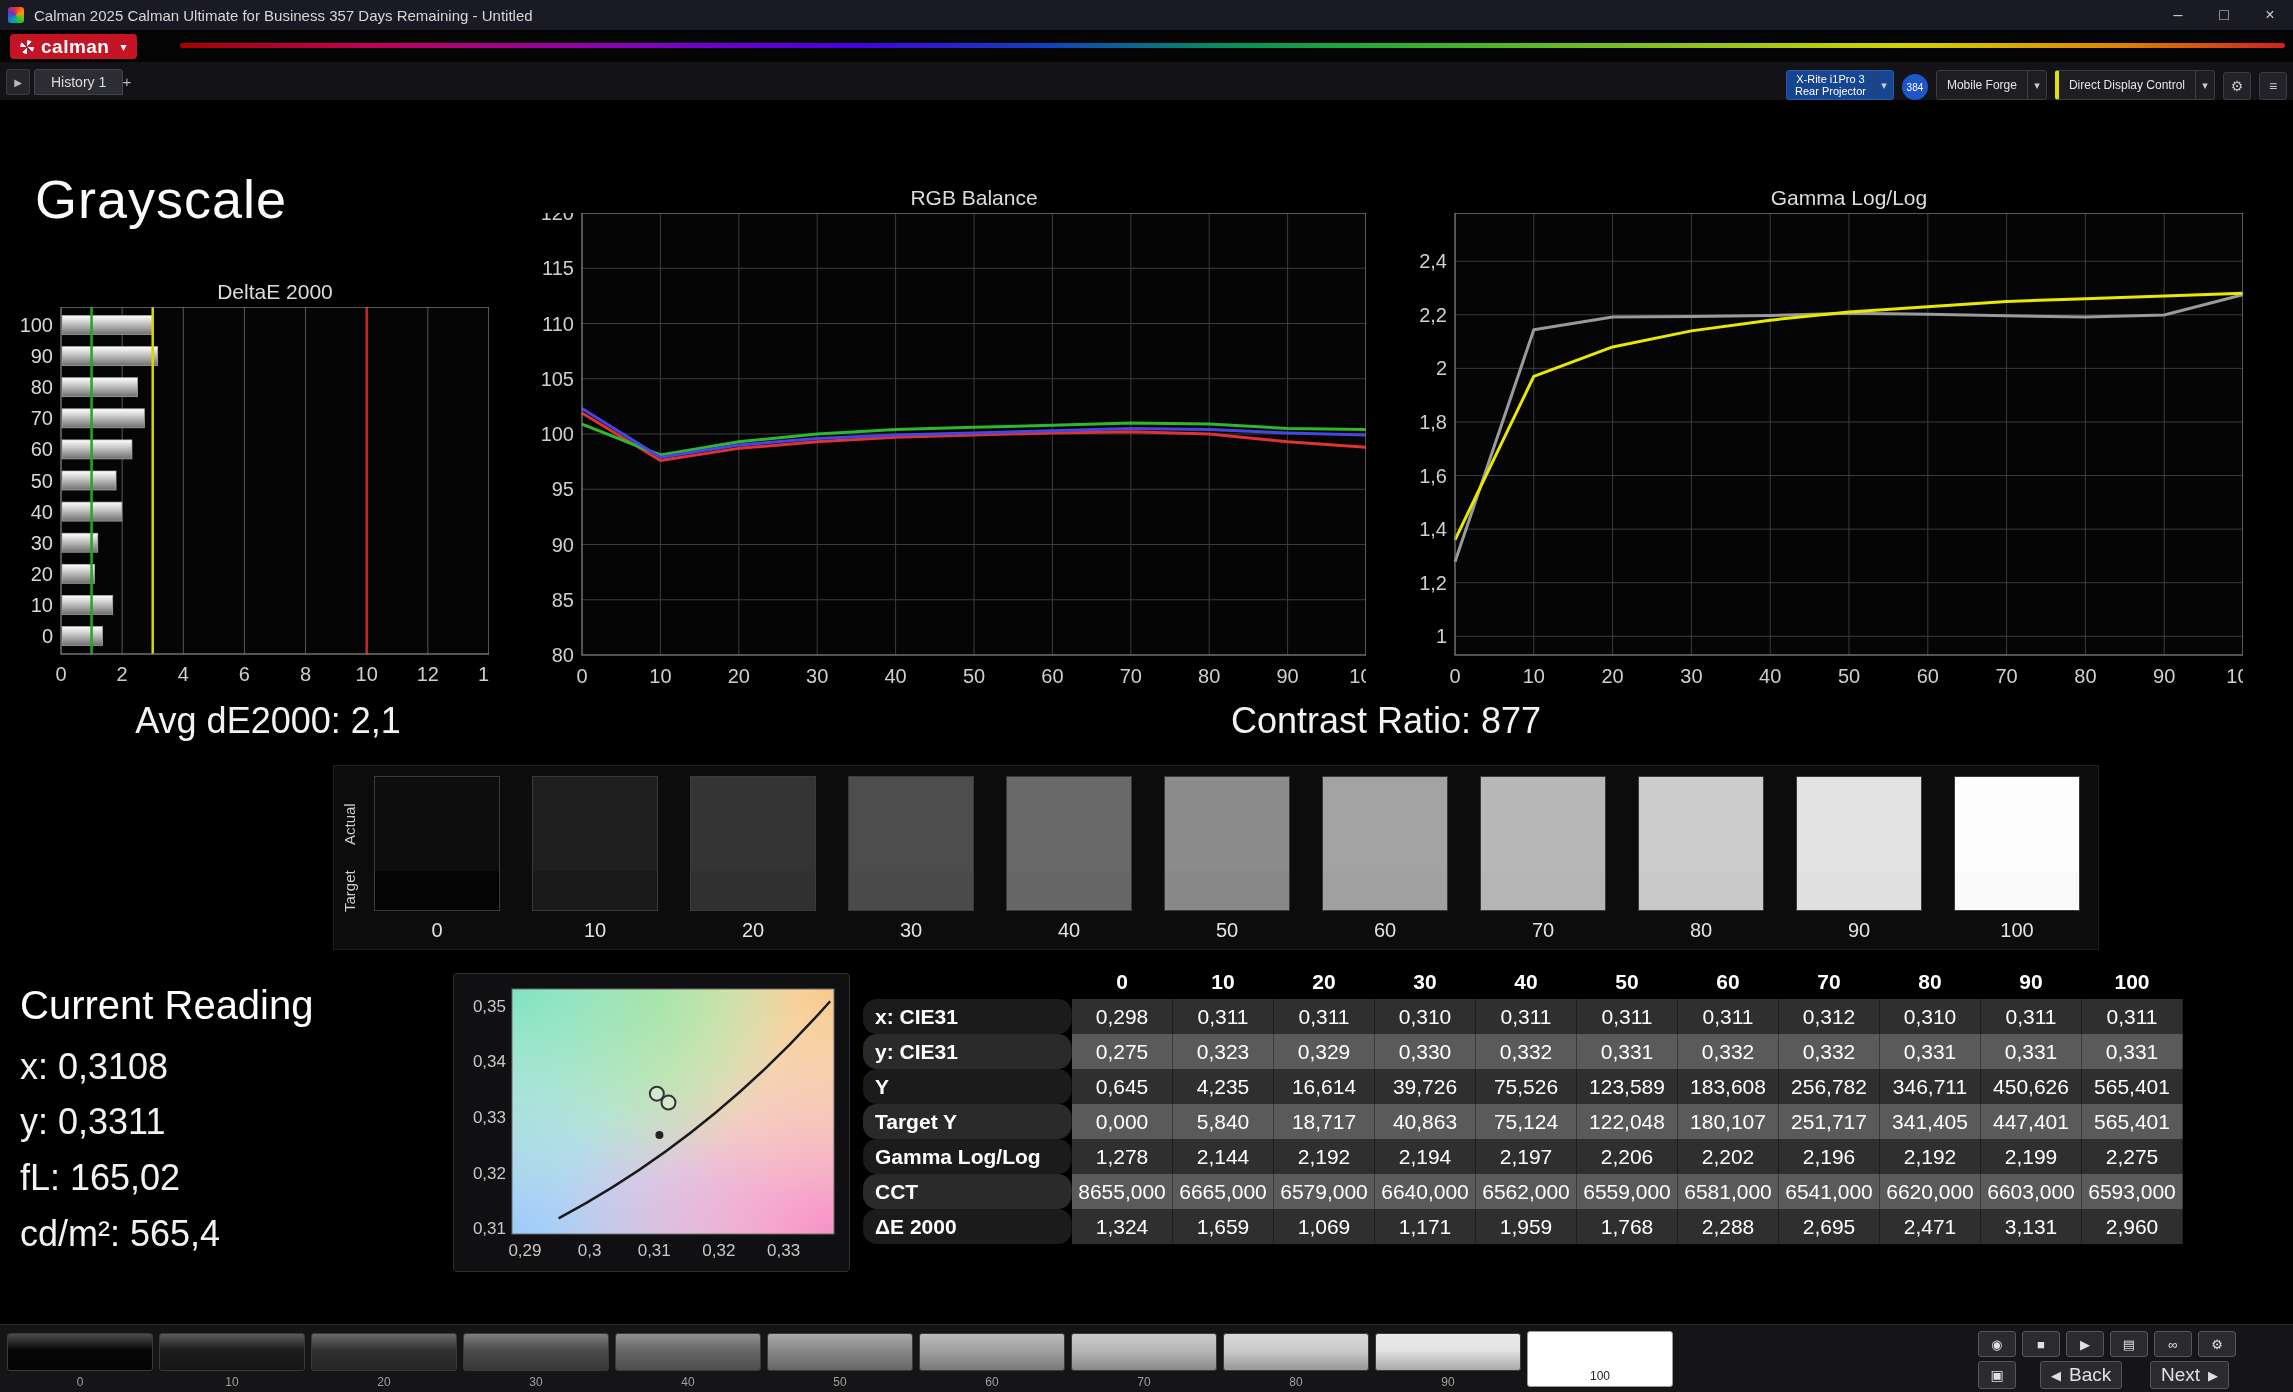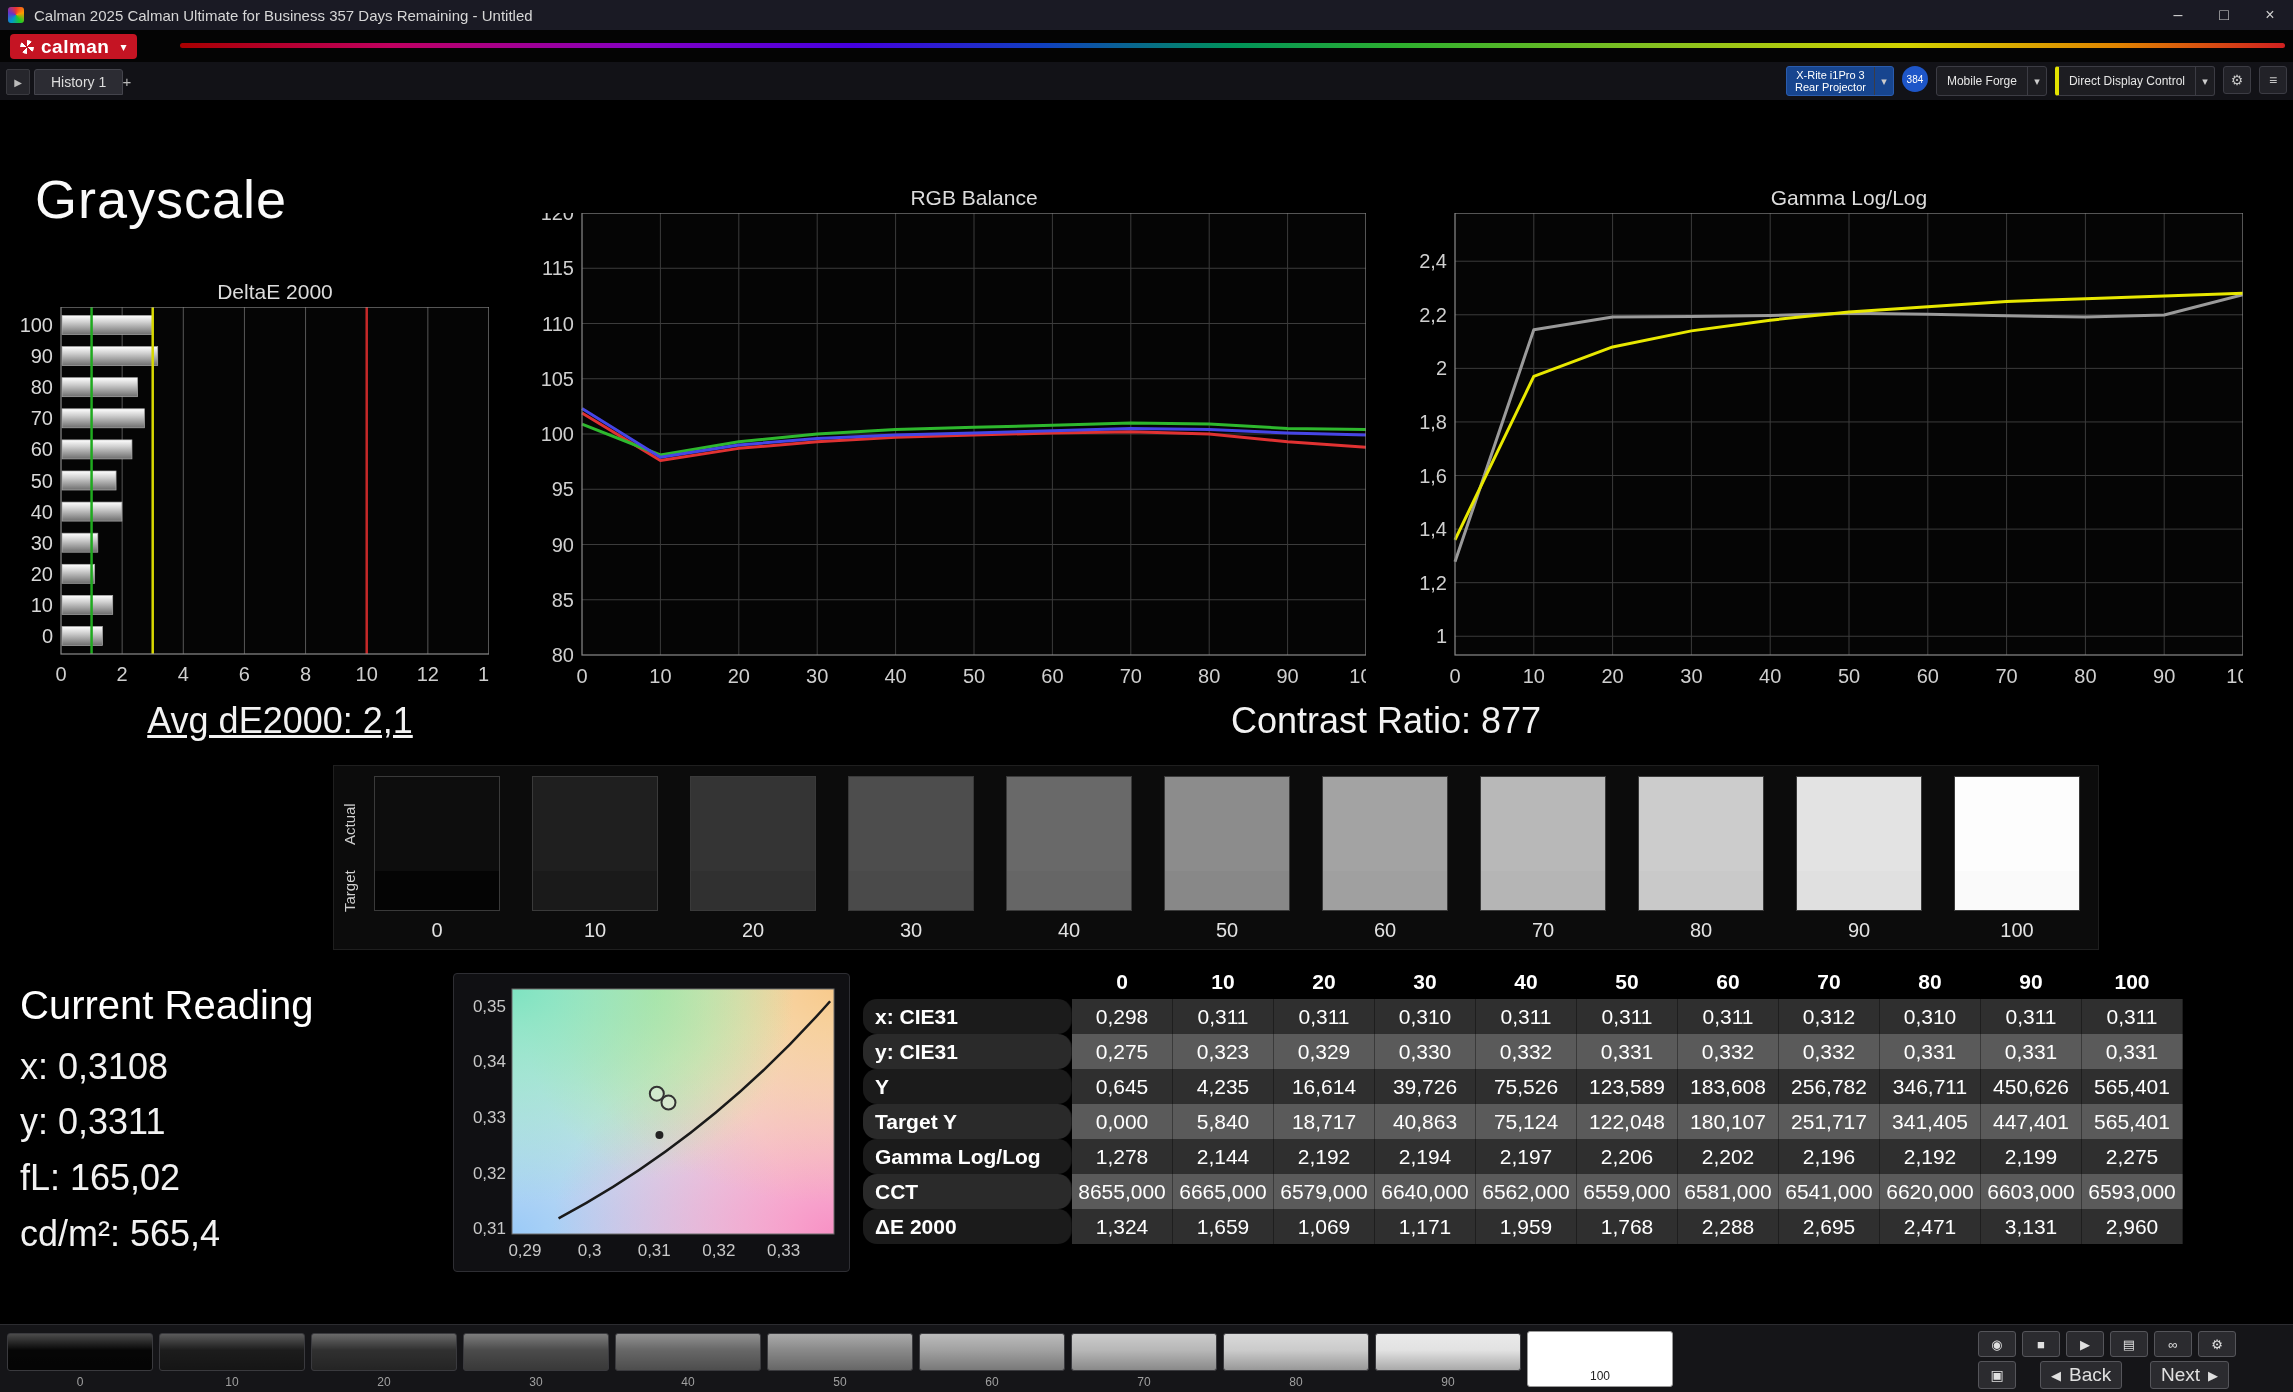--- a/index.html
+++ b/index.html
@@ -29,21 +29,21 @@
   #calman-caret{color:#fff;font-size:12px;margin-left:4px;}
 
   
   #tabbar{position:absolute;left:0;top:62px;width:2293px;height:38px;background:#121217;border-bottom:1px solid #000;}
   #history-expand{position:absolute;left:6px;top:7px;width:22px;height:24px;background:#26262c;border:1px solid #3a3a40;
     display:flex;align-items:center;justify-content:center;font-size:10px;color:#bbb;border-radius:2px;}
   #history-tab{position:absolute;left:34px;top:7px;height:24px;padding:0 16px;background:#2c2c33;border:1px solid #44444c;
     display:flex;align-items:center;font-size:14px;color:#ddd;border-radius:3px 3px 0 0;}
   #add-tab{position:absolute;left:116px;top:9px;width:22px;height:20px;display:flex;align-items:center;justify-content:center;
     color:#bbb;font-size:15px;}
-  #tab-right{position:absolute;right:6px;top:4px;height:17px;display:flex;align-items:flex-start;gap:8px;}
+  #tab-right{position:absolute;right:6px;top:21px;height:17px;display:flex;align-items:flex-end;gap:8px;}
   .dd{height:28px;display:flex;align-items:center;border:1px solid #3c3c44;border-radius:3px;background:#1d1d22;}
   .dd .dd-caret{width:18px;height:100%;display:flex;align-items:center;justify-content:center;
     color:#ccc;font-size:11px;border-left:1px solid #3c3c44;}
   #meter-dd{background:#17458f;border-color:#2a5cae;}
   #meter-dd .dd-lines{padding:0 8px;text-align:center;}
   #meter-dd .dd-line{font-size:11px;line-height:12px;color:#fff;white-space:nowrap;}
   #meter-badge{width:26px;height:26px;border-radius:50%;background:#1e56c8;color:#fff;font-size:10px;
     display:flex;align-items:center;justify-content:center;}
   .dd-label{padding:0 10px;font-size:12px;color:#e6e6e6;white-space:nowrap;}
   #display-dd{border-left:4px solid #e2e200;}
@@ -292,21 +292,21 @@
       <text x="38" y="323.0969696969698" text-anchor="end" font-size="20" fill="#cfcfcf">1,4</text>
       <line x1="46" y1="369.67272727272734" x2="834" y2="369.67272727272734" stroke="#3c3c3c"></line>
       <text x="38" y="376.67272727272734" text-anchor="end" font-size="20" fill="#cfcfcf">1,2</text>
       <line x1="46" y1="423.24848484848485" x2="834" y2="423.24848484848485" stroke="#3c3c3c"></line>
       <text x="38" y="430.24848484848485" text-anchor="end" font-size="20" fill="#cfcfcf">1</text>
       <polyline points="46,348.77818181818185 124.80000000000001,116.7951515151515 203.60000000000002,103.93696969696968 282.4,103.40121212121217 361.20000000000005,102.59757575757577 440,100.1866666666667 518.8,101.25818181818185 597.5999999999999,102.86545454545453 676.4000000000001,103.93696969696968 755.2,102.06181818181825 834,81.70303030303035" fill="none" stroke="#9a9a9a" stroke-width="3" stroke-linejoin="round"></polyline>
       <polyline points="46,326.8121212121212 124.80000000000001,163.40606060606066 203.60000000000002,133.93939393939394 282.4,117.86666666666666 361.20000000000005,107.15151515151513 440,99.11515151515155 518.8,93.75757575757578 597.5999999999999,88.40000000000003 676.4000000000001,85.7212121212122 755.2,83.04242424242426 834,80.36363636363645" fill="none" stroke="#e8e800" stroke-width="3" stroke-linejoin="round"></polyline>
       <rect x="46" y="0" width="788" height="442" fill="none" stroke="#8a8a8a" stroke-width="1.2"></rect>
     </svg>
 
-  <div class="stat" style="left:80px;text-decoration:underline;">Avg dE2000: 2,1</div>
+  <div class="stat" style="left:68px;">Avg dE2000: 2,1</div>
   <div class="stat" style="left:1186px;">Contrast Ratio: 877</div>
 
   <div id="swatch-panel">
     <div class="vlabel" style="top:12px;height:92px;">Actual</div>
     <div class="vlabel" style="top:102px;height:46px;">Target</div>
   <div class="swatch" style="left: 40px;">
         <div class="sw-actual" style="background: rgb(13, 13, 13);"></div>
         <div class="sw-target" style="background: rgb(4, 4, 4);"></div>
         <div class="sw-label">0</div>
       </div>

